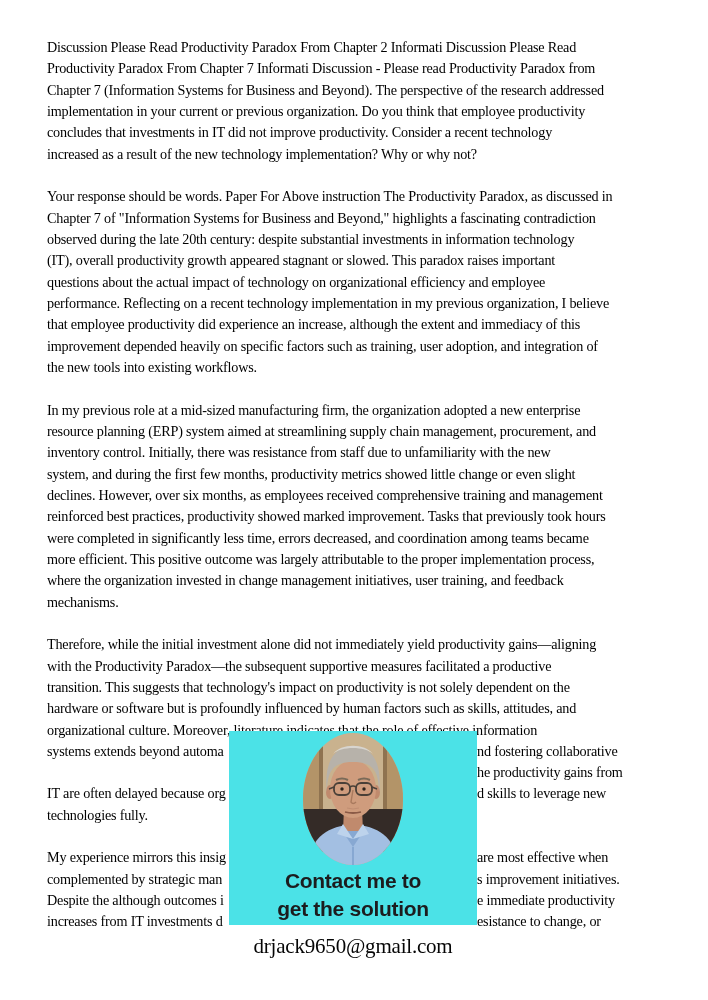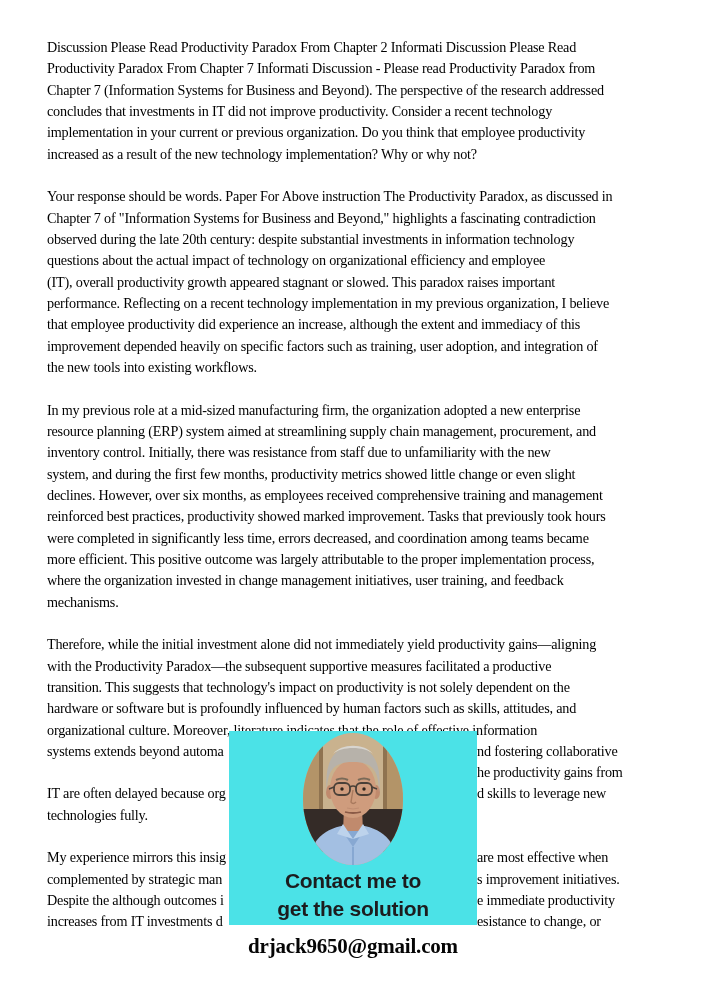--- a/index.html
+++ b/index.html
@@ -63,45 +63,45 @@
     font-size: 21px;
     line-height: 28px;
     letter-spacing: -0.3px;
     color: #1c1c1e;
   }
   #contact-email {
     position: absolute;
     left: 0; right: 0; top: 202px;
     text-align: center;
     font-family: "Liberation Serif", serif;
-    font-weight: bold;
+    font-weight: normal;
     font-size: 21px;
     line-height: 26px;
     letter-spacing: -0.2px;
     color: #050505;
   }
 </style>
 </head>
 <body>
 
 <div id="document">
     <div class="para">
       <div class="ln">Discussion Please Read Productivity Paradox From Chapter 2 Informati Discussion Please Read</div>
       <div class="ln">Productivity Paradox From Chapter 7 Informati Discussion - Please read Productivity Paradox from</div>
       <div class="ln">Chapter 7 (Information Systems for Business and Beyond). The perspective of the research addressed</div>
+      <div class="ln">implementation in your current or previous organization. Do you think that employee productivity</div>
       <div class="ln">concludes that investments in IT did not improve productivity. Consider a recent technology</div>
-      <div class="ln">implementation in your current or previous organization. Do you think that employee productivity</div>
       <div class="ln">increased as a result of the new technology implementation? Why or why not?</div>
     </div>
     <div class="para">
       <div class="ln">Your response should be words. Paper For Above instruction The Productivity Paradox, as discussed in</div>
       <div class="ln">Chapter 7 of "Information Systems for Business and Beyond," highlights a fascinating contradiction</div>
       <div class="ln">observed during the late 20th century: despite substantial investments in information technology</div>
+      <div class="ln">(IT), overall productivity growth appeared stagnant or slowed. This paradox raises important</div>
       <div class="ln">questions about the actual impact of technology on organizational efficiency and employee</div>
-      <div class="ln">(IT), overall productivity growth appeared stagnant or slowed. This paradox raises important</div>
       <div class="ln">performance. Reflecting on a recent technology implementation in my previous organization, I believe</div>
       <div class="ln">that employee productivity did experience an increase, although the extent and immediacy of this</div>
       <div class="ln">improvement depended heavily on specific factors such as training, user adoption, and integration of</div>
       <div class="ln">the new tools into existing workflows.</div>
     </div>
     <div class="para">
       <div class="ln">In my previous role at a mid-sized manufacturing firm, the organization adopted a new enterprise</div>
       <div class="ln">resource planning (ERP) system aimed at streamlining supply chain management, procurement, and</div>
       <div class="ln">inventory control. Initially, there was resistance from staff due to unfamiliarity with the new</div>
       <div class="ln">system, and during the first few months, productivity metrics showed little change or even slight</div>

